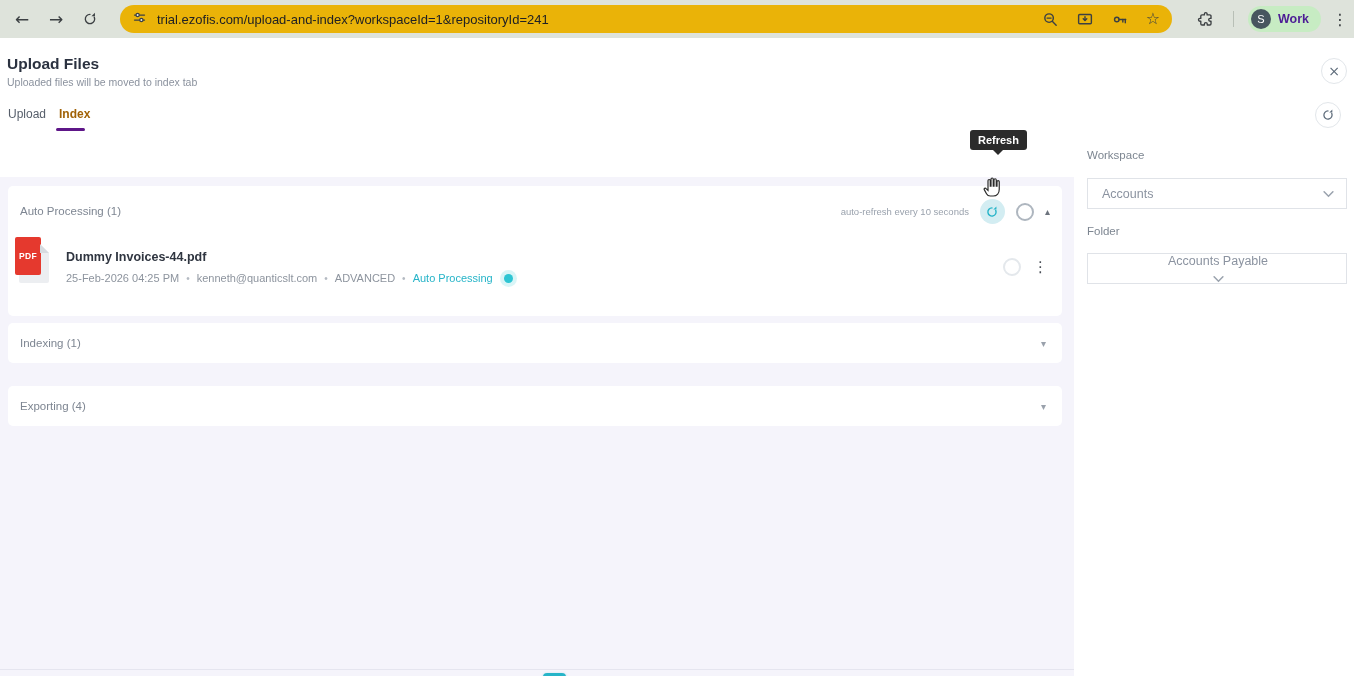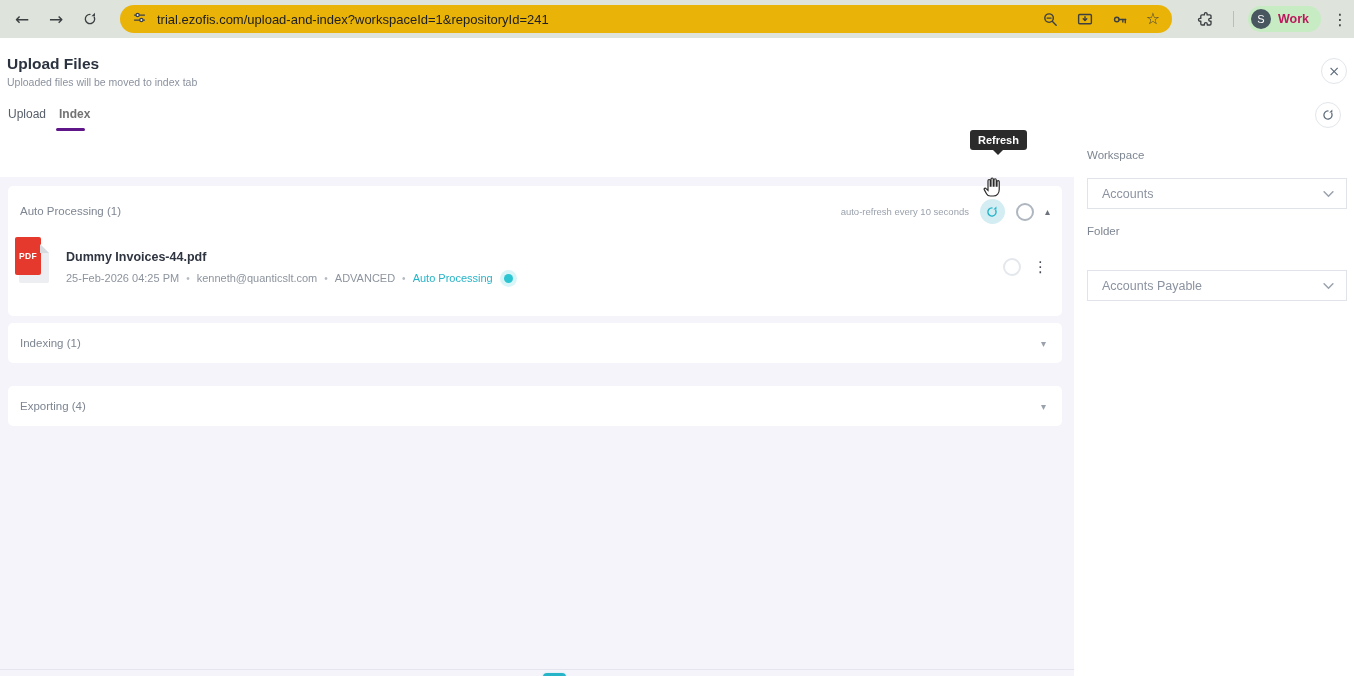--- a/index.html
+++ b/index.html
@@ -12,31 +12,31 @@
   .nav-btn svg { display:block; }
   .url-pill { position:absolute; left:120px; top:5px; width:1052px; height:28px; border-radius:14px; background:#eab308; display:flex; align-items:center; padding:0 12px; }
   .url-text { font-size:13px; color:#202124; margin-left:10px; flex:1; white-space:nowrap; overflow:hidden; }
   .pill-icons { display:flex; align-items:center; gap:17px; color:#3c4043; }
   .pill-icons svg { display:block; }
   .star-glyph { font-size:16px; font-family:"DejaVu Sans",sans-serif; color:#3c4043; line-height:1; }
   .ext-icon { position:absolute; left:1196px; top:10px; color:#3c4043; }
   .chrome-sep { position:absolute; left:1233px; top:11px; width:1px; height:16px; background:#b8bfb6; }
   .profile-chip { position:absolute; left:1248px; top:6px; height:26px; border-radius:13px; background:#c7ecc3; display:flex; align-items:center; padding:0 12px 0 3px; gap:7px; cursor:pointer; }
   .profile-avatar { width:20px; height:20px; border-radius:50%; background:#47565f; color:#fff; font-size:11px; display:flex; align-items:center; justify-content:center; }
-  .profile-label { font-size:12.5px; color:#be185d; font-weight:bold; }
+  .profile-label { font-size:12.5px; color:#4c1d95; font-weight:bold; }
   .chrome-menu { position:absolute; left:1330px; top:5px; width:20px; height:28px; display:flex; align-items:center; justify-content:center; font-size:16px; color:#3c4043; font-family:"DejaVu Sans",sans-serif; cursor:pointer; }
 
   
   .page { position:absolute; left:0; top:38px; width:1354px; height:638px; background:#fff; }
   .page-title { position:absolute; left:7px; top:17px; font-size:15.5px; font-weight:bold; color:#2b3240; }
   .page-subtitle { position:absolute; left:7px; top:38px; font-size:10.5px; color:#8b929e; }
   .close-btn { position:absolute; left:1321px; top:20px; width:26px; height:26px; border-radius:50%; border:1px solid #e2e6ea; background:#fff; display:flex; align-items:center; justify-content:center; font-size:14px; color:#5d6b7a; cursor:pointer; font-family:"DejaVu Sans",sans-serif; }
   .tab { position:absolute; top:69px; font-size:12px; color:#565e6a; cursor:pointer; }
   .tab.upload { left:8px; }
-  .tab.index { left:59px; color:#737373; font-weight:bold; }
+  .tab.index { left:59px; color:#a16207; font-weight:bold; }
   .tab-underline { position:absolute; left:56px; top:90px; width:29px; height:3px; border-radius:2px; background:#5e1688; }
   .refresh-top-btn { position:absolute; left:1315px; top:64px; width:26px; height:26px; border-radius:50%; border:1px solid #e2e6ea; background:#fff; display:flex; align-items:center; justify-content:center; color:#5d6b7a; cursor:pointer; }
 
   
   .content { position:absolute; left:0; top:139px; width:1074px; height:526px; background:#f5f4fb; }
   .card { position:absolute; left:8px; width:1054px; background:#fff; border-radius:5px; }
   .card-auto { top:9px; height:130px; }
   .card-indexing { top:146px; height:40px; }
   .card-exporting { top:209px; height:40px; }
   .section-title { font-size:11.5px; color:#7e8692; }
@@ -227,21 +227,21 @@
     </div>
 
     <div class="side-label" style="left:1087px; top:111px;">Workspace</div>
     <div class="side-select" style="top:140px;">
       <span>Accounts</span>
       <svg width="11" height="8" viewBox="0 0 10 7">
           <path d="M1 1.5 5 5.5 9 1.5" fill="none" stroke="#9aa2ad" stroke-width="1.4" stroke-linecap="round"></path>
         </svg>
     </div>
     <div class="side-label" style="left:1087px; top:187px;">Folder</div>
-    <div class="side-select" style="top:232px;">
+    <div class="side-select" style="top:215px;flex-direction:column;">
       <span>Accounts Payable</span>
       <svg width="11" height="8" viewBox="0 0 10 7">
           <path d="M1 1.5 5 5.5 9 1.5" fill="none" stroke="#9aa2ad" stroke-width="1.4" stroke-linecap="round"></path>
         </svg>
     </div>
   </div>
 
 </div>
 
 </body></html>

